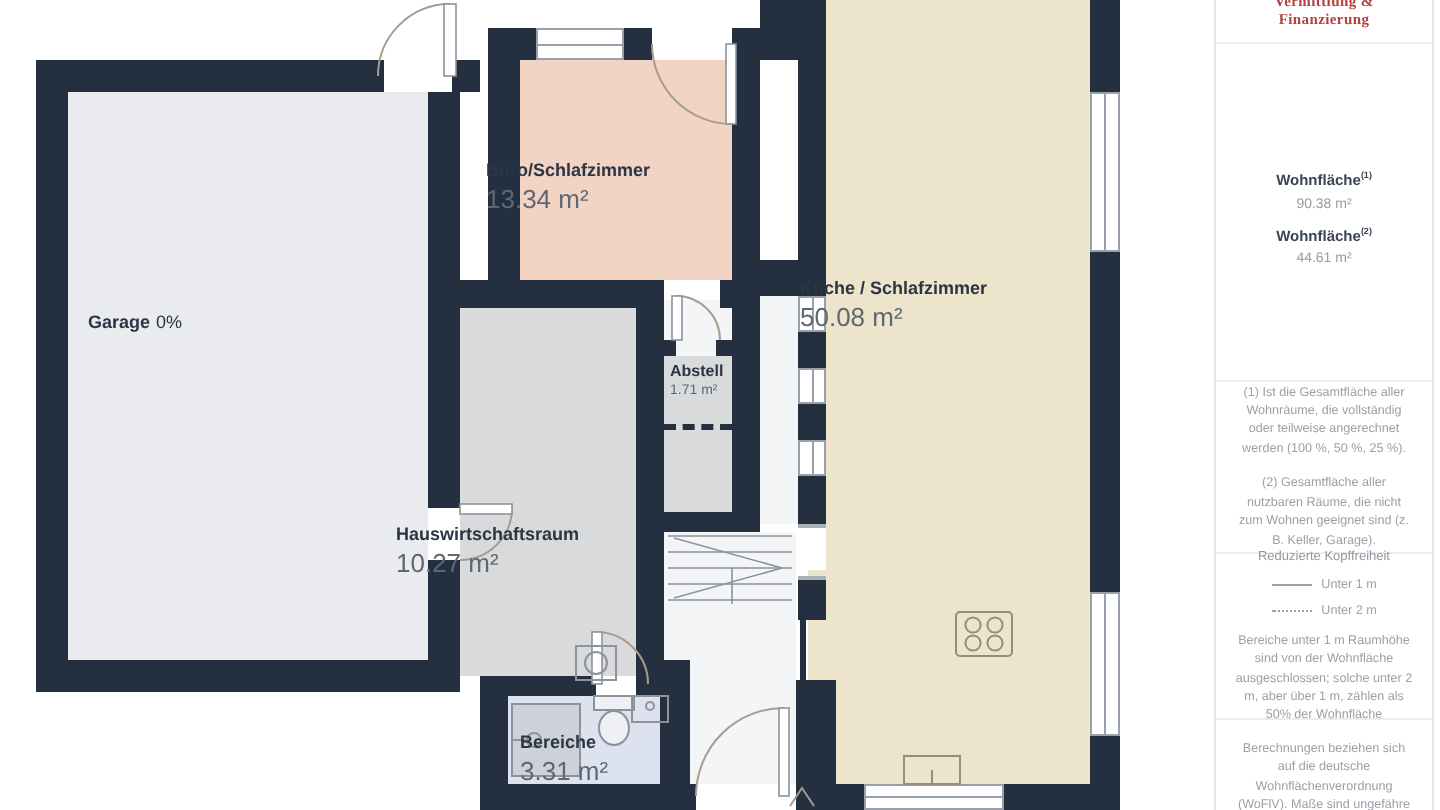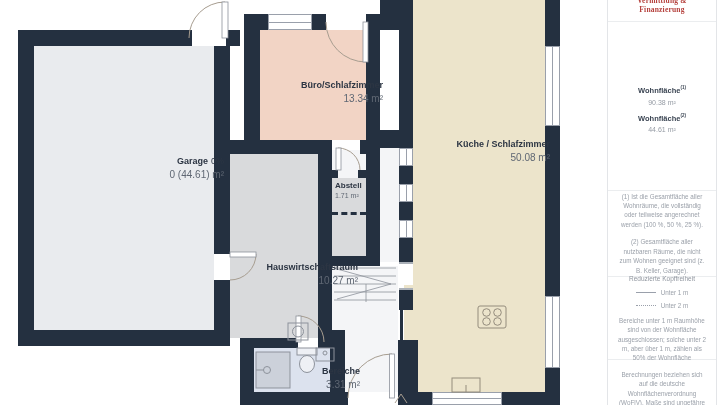--- a/index.html
+++ b/index.html
@@ -7,23 +7,23 @@
   .stage{position:relative;width:720px;height:405px;}
   .plan{position:absolute;left:0;top:0;width:600px;height:405px;}
   .floor{position:absolute;}
   .wall{position:absolute;background:#243040;}
   .jamb{position:absolute;background:#aab0b8;}
   .win{position:absolute;background:#ffffff;border:1px solid #9aa0ab;box-sizing:border-box;}
   .win::after{content:"";position:absolute;background:#9aa0ab;}
   .win-h::after{left:0;right:0;top:50%;height:1px;margin-top:-0.5px;}
   .win-v::after{top:0;bottom:0;left:50%;width:1px;margin-left:-0.5px;}
   .dash-line{position:absolute;left:332px;top:212px;width:34px;border-top:3px dashed #243040;}
-  .rlabel{position:absolute;text-align:right;color:#2c3543;font-size:9px;font-weight:bold;line-height:1.3;}
+  .rlabel{position:absolute;text-align:left;color:#2c3543;font-size:9px;font-weight:bold;line-height:1.3;}
   .rlabel .pct{font-weight:400;margin-left:3px;}
-  .rlabel .area{display:block;font-weight:400;font-size:10px;color:#5f6773;}
+  .rlabel .area{display:block;font-weight:400;font-size:13px;color:#5f6773;}
   .rlabel.small{font-size:8px;text-align:left;}
   .rlabel.small .area{font-size:7px;}
   svg.overlay{position:absolute;left:0;top:0;pointer-events:none;}
 
   .sidebar{position:absolute;left:607px;top:-10px;width:110px;height:432px;background:#ffffff;
     border:1px solid #e3e5e8;box-sizing:border-box;display:flex;flex-direction:column;}
   .sb-sec{border-bottom:1px solid #ebedef;box-sizing:border-box;display:flex;flex-direction:column;
     align-items:center;justify-content:center;text-align:center;padding:4px 9px;}
   .sb-brand{height:32px;color:#b5403c;font-family:"Liberation Serif", serif;font-weight:bold;
     font-size:7.5px;letter-spacing:.2px;justify-content:flex-end;padding-bottom:7px;}
@@ -172,21 +172,20 @@
         <circle cx="325" cy="353" r="2"></circle>
       </g>
       <g stroke="#8d929b" fill="none" stroke-width="1">
         <rect x="288" y="323" width="20" height="17"></rect>
         <circle cx="298" cy="331.5" r="5.5"></circle>
       </g>
     </svg>
 
     <div class="rlabel" style="left:44px;top:156px;width:180px;">
       <span>Garage</span><span class="pct">0%</span>
-      <span class="area">0 (44.61) m²</span>
     </div>
     <div class="rlabel" style="left:243px;top:80px;width:140px;">
       <span>Büro/Schlafzimmer</span>
       <span class="area">13.34 m²</span>
     </div>
     <div class="rlabel" style="left:400px;top:139px;width:150px;">
       <span>Küche / Schlafzimmer</span>
       <span class="area">50.08 m²</span>
     </div>
     <div class="rlabel small" style="left:335px;top:181px;width:40px;">

